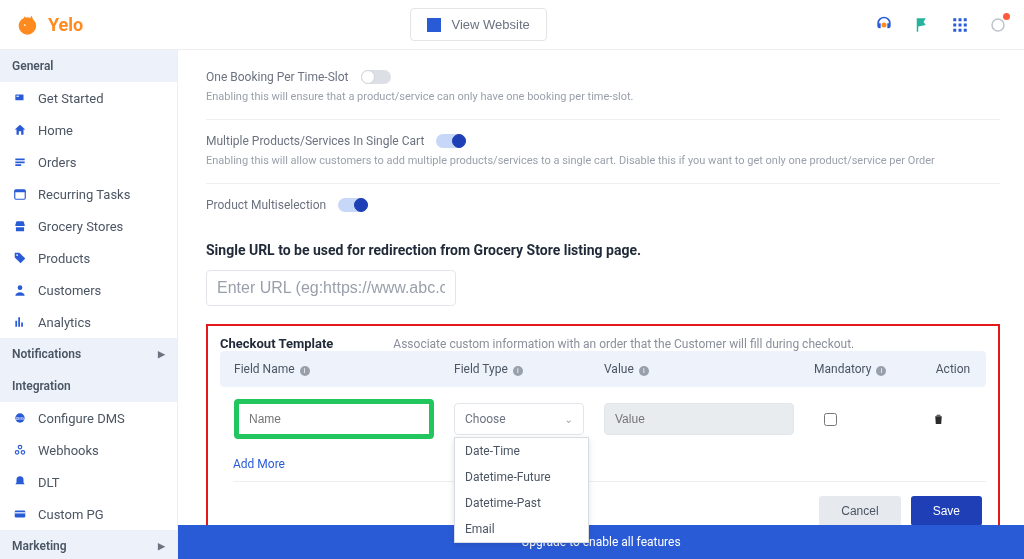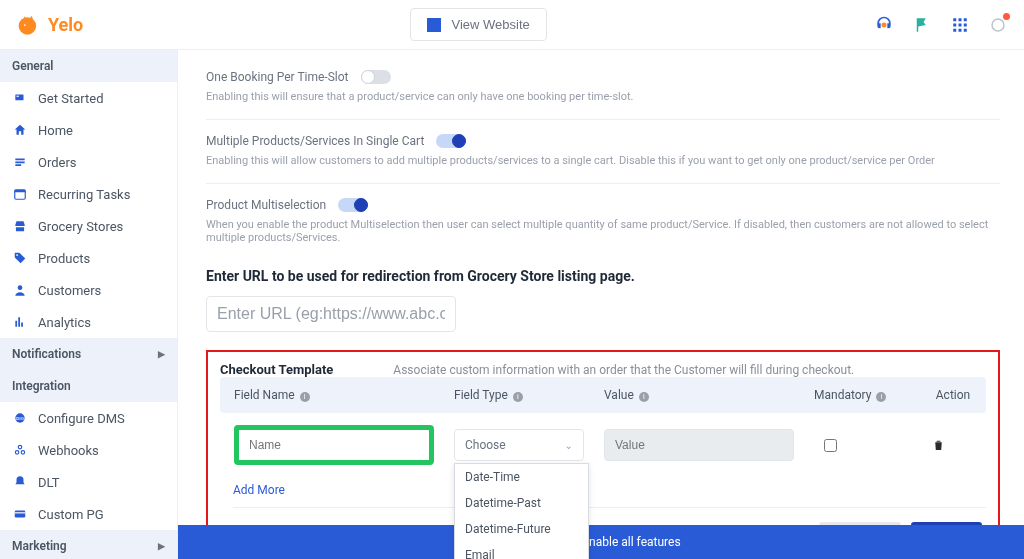--- a/index.html
+++ b/index.html
@@ -279,24 +279,23 @@
       <div class="setting-desc">Enabling this will allow customers to add multiple products/services to a single cart. Disable this if you want to get only one product/service per Order</div>
     </div>
 
     <div class="setting-block" style="border-bottom:none;margin-bottom:4px">
       <div class="setting-row">
         <span class="setting-label">Product Multiselection</span>
         <div class="toggle on">
             <div class="knob"></div>
           </div>
       </div>
-      <div class="setting-desc">When you enable the product Multiselection then user can select multiple quantity of same product/Service. If disabled, then customers are not allowed to select multiple products/Services.</div>
     </div>
 
-    <div class="subtitle">Enter URL to be used for redirection from Grocery Store listing page.</div>
+    <div class="subtitle">Single URL to be used for redirection from Grocery Store listing page.</div>
     <input class="text-input" placeholder="Enter URL (eg:https://www.abc.com)" style="">
 
     <div style="height:18px"></div>
 
     
     <div class="outlined-box">
       <div class="ct-head">
         <span class="ct-title">Checkout Template</span>
         <span class="ct-desc">Associate custom information with an order that the Customer will fill during checkout.</span>
       </div>
@@ -311,22 +310,22 @@
 
       <div class="ct-row">
         <input class="ct-input name" placeholder="Name" style="">
         <div class="ct-select-wrap">
           <div class="ct-select">
             <span>Choose</span>
             <span style="font-size:10px;color:#9aa0ab">⌄</span>
           </div>
           <div class="dropdown-list">
             <div class="opt">Date-Time</div>
+            <div class="opt">Datetime-Future</div>
             <div class="opt">Datetime-Past</div>
-            <div class="opt">Datetime-Future</div>
             <div class="opt">Email</div>
 
           </div>
         </div>
         <input class="ct-value-input" disabled="" placeholder="Value" style="">
         <input type="checkbox" class="ct-check" style="">
         <span class="trash">
           <svg width="13" height="14" viewBox="0 0 24 24">
               <path fill="#2b2b2b" d="M6 7h12l-1 14H7zM9 4h6l1 2H8z"></path>
             </svg>

